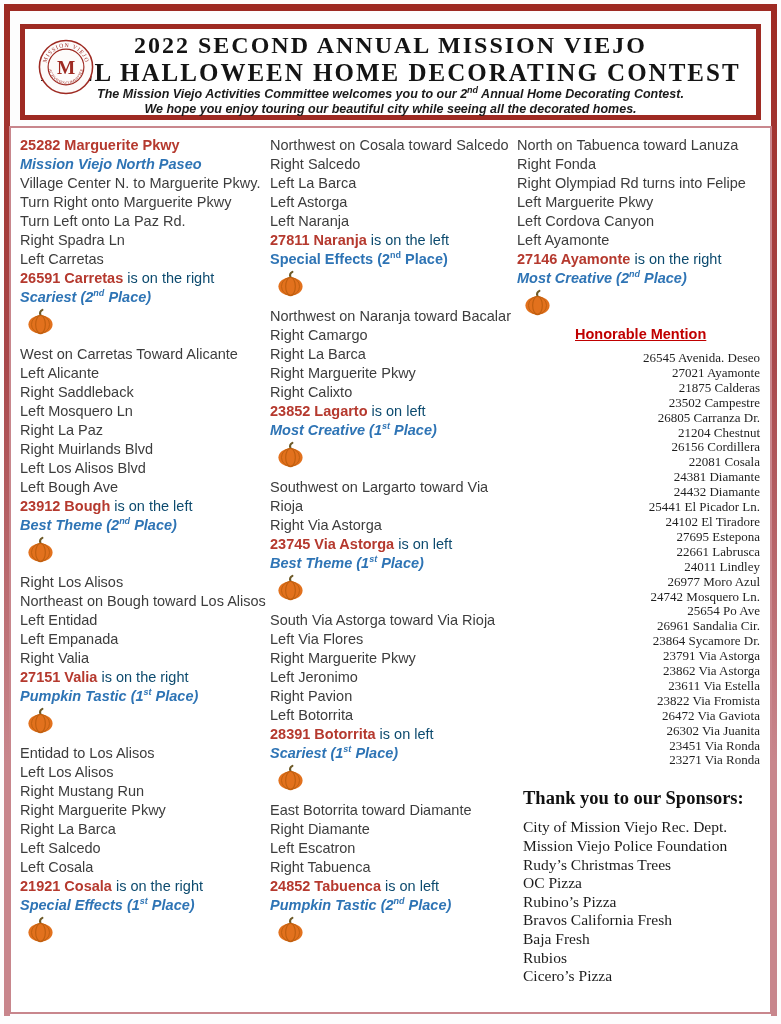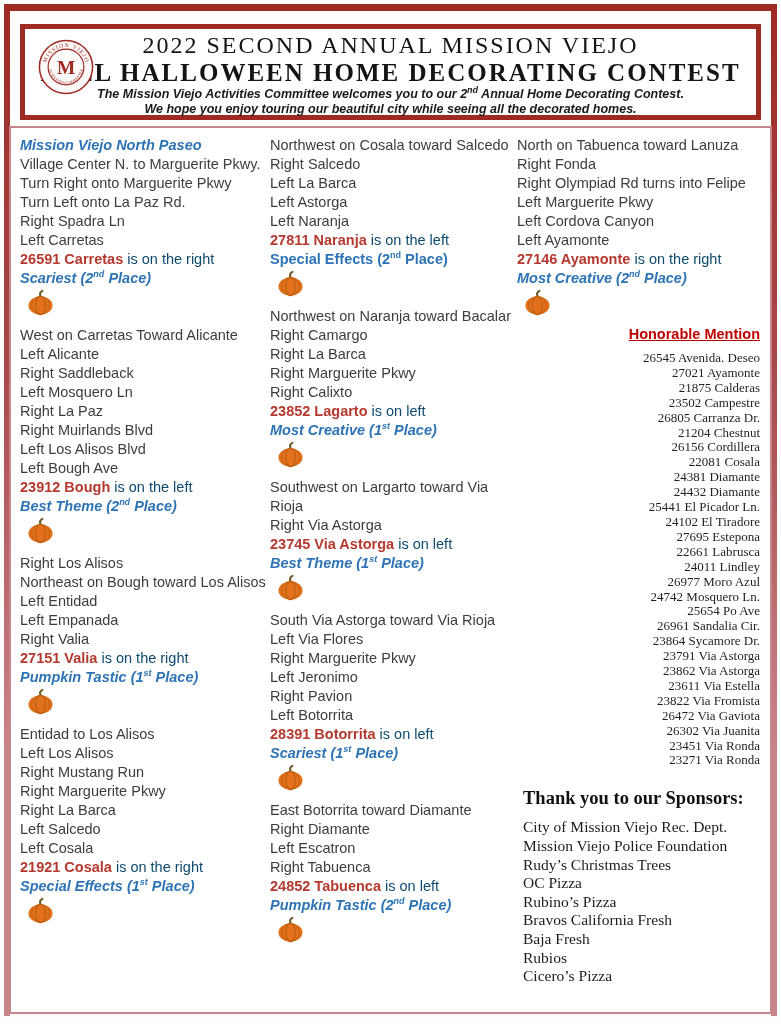--- a/index.html
+++ b/index.html
@@ -14,21 +14,21 @@
     background:linear-gradient(180deg,#9e2a22 0%,#a8474a 35%,#c8868c 75%);}
   .frame-right{position:absolute;right:4px;top:4px;bottom:8px;width:6px;
     background:linear-gradient(180deg,#9e2a22 0%,#a8474a 35%,#c8868c 75%);}
   
   .header-box{
     position:absolute;left:20px;right:20px;top:24px;height:96px;
     border:5px solid #9e2a22;background:#fff;box-sizing:border-box;
     text-align:center;
   }
   .logo{position:absolute;left:12px;top:9px;width:58px;height:58px;}
-  .title1{font-family:"Liberation Serif",serif;font-weight:400;font-size:24px;
+  .title1{font-family:"Liberation Serif",serif;font-weight:700;font-size:24px;
     letter-spacing:2px;color:#141414;margin-top:3px;line-height:27px;}
   .title2{font-family:"Liberation Serif",serif;font-weight:700;font-size:25px;
     letter-spacing:2px;color:#141414;line-height:28px;}
   .subtitle{font-size:12.5px;font-weight:700;font-style:italic;color:#1a1a1a;line-height:15px;}
   
   .content-box{
     position:absolute;left:9px;right:9px;top:126px;bottom:10px;
     border:2px solid #c8868c;background:#fff;box-sizing:border-box;
   }
   .columns{display:flex;padding:8px 0 0 9px;height:100%;box-sizing:border-box;}
@@ -40,21 +40,21 @@
   .dir{font-size:14.5px;line-height:19px;color:#3d3d3d;}
   .addr{color:#b5392e;font-weight:700;}
   .winner-line .suffix{color:#0c4a6e;font-weight:400;}
   .award{color:#2e74b5;font-weight:700;font-size:14.5px;line-height:19px;}
   .award.italic{font-style:italic;}
   sup{font-size:9px;line-height:0;margin-top:40px;}
   .pumpkin{height:29px;margin:1px 0 1px 6px;}
   
   .hm{margin-top:4px;margin-left:58px;width:185px;}
   .hm-title{color:#c00000;font-weight:700;font-size:14.5px;text-decoration:underline;
-    text-align:right;margin-bottom:9px;}
+    text-align:left;margin-bottom:9px;}
   .hm-entry{font-family:"Liberation Serif",serif;font-size:13px;line-height:14.9px;color:#1f1f1f;text-align:right;}
   
   .sponsors{margin-top:20px;margin-left:6px;}
   .sp-title{font-family:"Liberation Serif",serif;font-weight:700;font-size:18.5px;
     color:#111;margin-bottom:9px;}
   .sp-entry{font-family:"Liberation Serif",serif;font-size:15.5px;line-height:18.6px;color:#1c1c1c;}
 </style>
 </head>
 <body>
 
@@ -81,20 +81,21 @@
   <div class="title1">2022 SECOND ANNUAL MISSION VIEJO</div>
   <div class="title2">FALL HALLOWEEN HOME DECORATING CONTEST</div>
   <div class="subtitle">The Mission Viejo Activities Committee welcomes you to our 2<sup>nd</sup> Annual Home Decorating Contest.</div>
   <div class="subtitle">We hope you enjoy touring our beautiful city while seeing all the decorated homes.</div>
 </div>
 
 <div class="content-box">
   <div class="columns">
     <div class="col col1">
         <div class="route-block">
+          <div class="dir addr">25282 Marguerite Pkwy</div>
           <div class="award italic">Mission Viejo North Paseo</div>
           <div class="dir">Village Center N. to Marguerite Pkwy.</div>
           <div class="dir">Turn Right onto Marguerite Pkwy</div>
           <div class="dir">Turn Left onto La Paz Rd.</div>
           <div class="dir">Right Spadra Ln</div>
           <div class="dir">Left Carretas</div>
           <div class="dir winner-line"><span class="addr">26591 Carretas</span><span class="suffix"> is on the right</span></div>
           <div class="award italic">Scariest (2<sup>nd</sup> Place)</div>
           <div class="pumpkin"><svg width="29" height="27" viewBox="0 0 30 27">
               <path d="M15 7 C14 4.5,15 2.5,17 1.5" stroke="#6d5a28" stroke-width="2.2" fill="none" stroke-linecap="round"></path>

